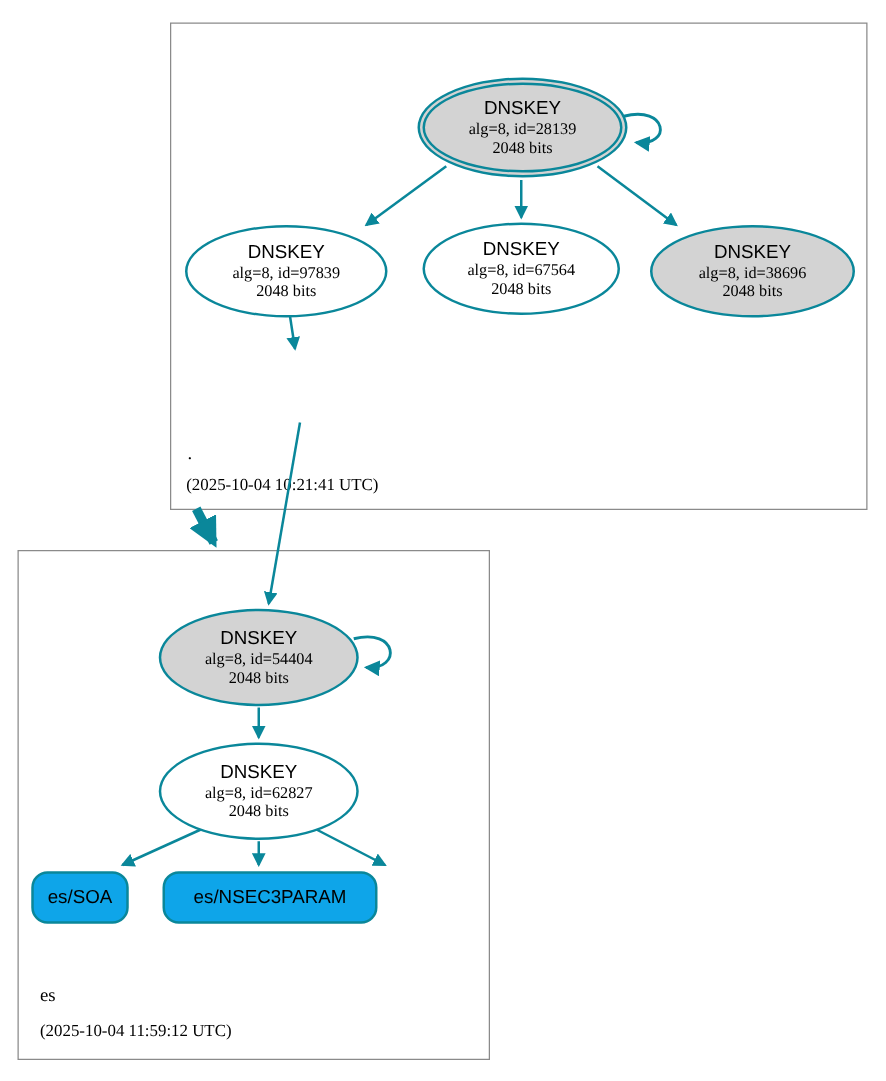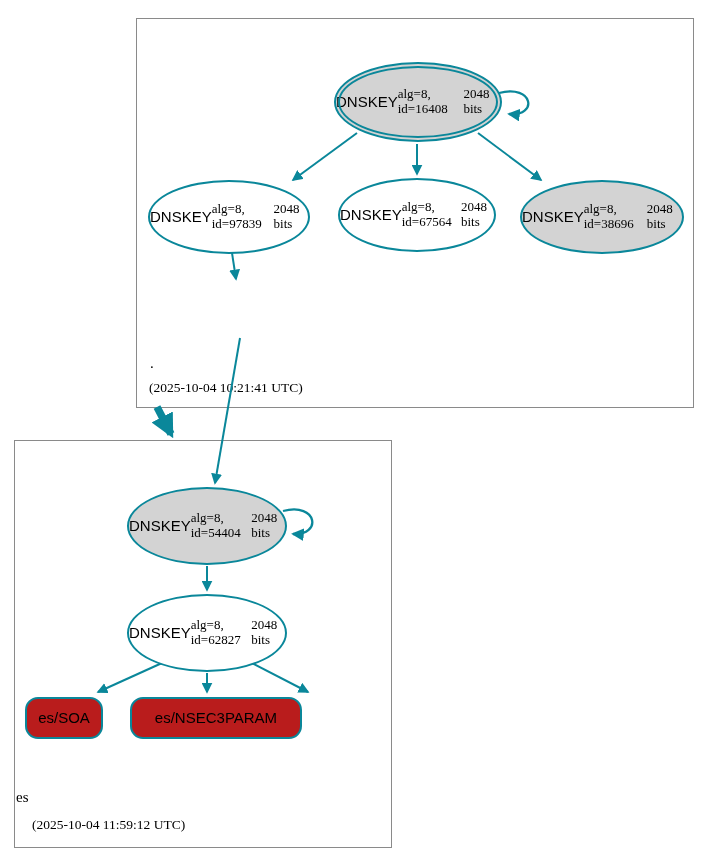--- a/index.html
+++ b/index.html
@@ -41,24 +41,24 @@
   svg.edges {
     position: absolute;
     left: 0; top: 0;
     width: 709px; height: 865px;
     z-index: 1;
   }
   .node {
     position: absolute;
     z-index: 2;
     display: flex;
-    flex-direction: row;
+    flex-direction: column;
     align-items: center;
     justify-content: center;
-    text-align: left;
+    text-align: center;
     border: 2px solid var(--accent);
     background: #ffffff;
     line-height: 1.15;
   }
   .ellipse { border-radius: 50%; }
   .filled { background: var(--gray-fill); }
   .ring {
     position: absolute;
     inset: 2px;
     border: 2px solid var(--accent);
@@ -72,34 +72,34 @@
   }
   .node-sub {
     font-family: "Liberation Serif", serif;
     font-size: 13px;
     color: var(--text);
   }
   .rrset {
     border-radius: 13px;
     font-family: "Liberation Sans", sans-serif;
     font-size: 15px;
-    background: #b91c1c;
+    background: #0ea5e9;
   }
 </style>
 </head>
 <body>
 
 <div id="canvas">
 
   <div class="zone-box" style="left:136px; top:18px; width:558px; height:390px;"></div>
   <div class="zone-box" style="left:14px; top:440px; width:378px; height:408px;"></div>
 
   <div class="zone-label" style="left:150px; top:355px;">.</div>
   <div class="zone-ts" style="left:149px; top:380px;">(2025-10-04 10:21:41 UTC)</div>
-  <div class="zone-label" style="left:16px; top:789px;text-align:center;">es</div>
+  <div class="zone-label" style="left:32px; top:789px;text-align:center;">es</div>
   <div class="zone-ts" style="left:32px; top:817px;">(2025-10-04 11:59:12 UTC)</div>
 
   <svg class="edges" viewBox="0 0 709 865">
     <defs>
       <marker id="arrow" viewBox="0 0 10 10" refX="8.5" refY="5" markerWidth="5.5" markerHeight="5.5" orient="auto-start-reverse">
         <path d="M0,0 L10,5 L0,10 z" style="fill:var(--accent)"></path>
       </marker>
       <marker id="arrow-big" viewBox="0 0 10 10" refX="8" refY="5" markerWidth="3.2" markerHeight="3.2" orient="auto-start-reverse">
         <path d="M0,0 L10,5 L0,10 z" style="fill:var(--accent)"></path>
       </marker>
@@ -126,21 +126,21 @@
     <line x1="162" y1="663" x2="98" y2="692" style="stroke:var(--accent)" stroke-width="2" marker-end="url(#arrow)"></line>
 
     <line x1="207" y1="673" x2="207" y2="692" style="stroke:var(--accent)" stroke-width="2" marker-end="url(#arrow)"></line>
 
     <line x1="252" y1="663" x2="308" y2="692" style="stroke:var(--accent)" stroke-width="2" marker-end="url(#arrow)"></line>
   </svg>
 
   <div class="node ellipse filled" style="left:334px; top:62px; width:168px; height:80px;">
     <div class="ring"></div>
     <div class="node-title">DNSKEY</div>
-    <div class="node-sub">alg=8, id=16408</div>
+    <div class="node-sub">alg=8, id=28139</div>
     <div class="node-sub">2048 bits</div>
   </div>
 
   <div class="node ellipse" style="left:148px; top:180px; width:162px; height:74px;">
     <div class="node-title">DNSKEY</div>
     <div class="node-sub">alg=8, id=97839</div>
     <div class="node-sub">2048 bits</div>
   </div>
 
   <div class="node ellipse" style="left:338px; top:178px; width:158px; height:74px;">

